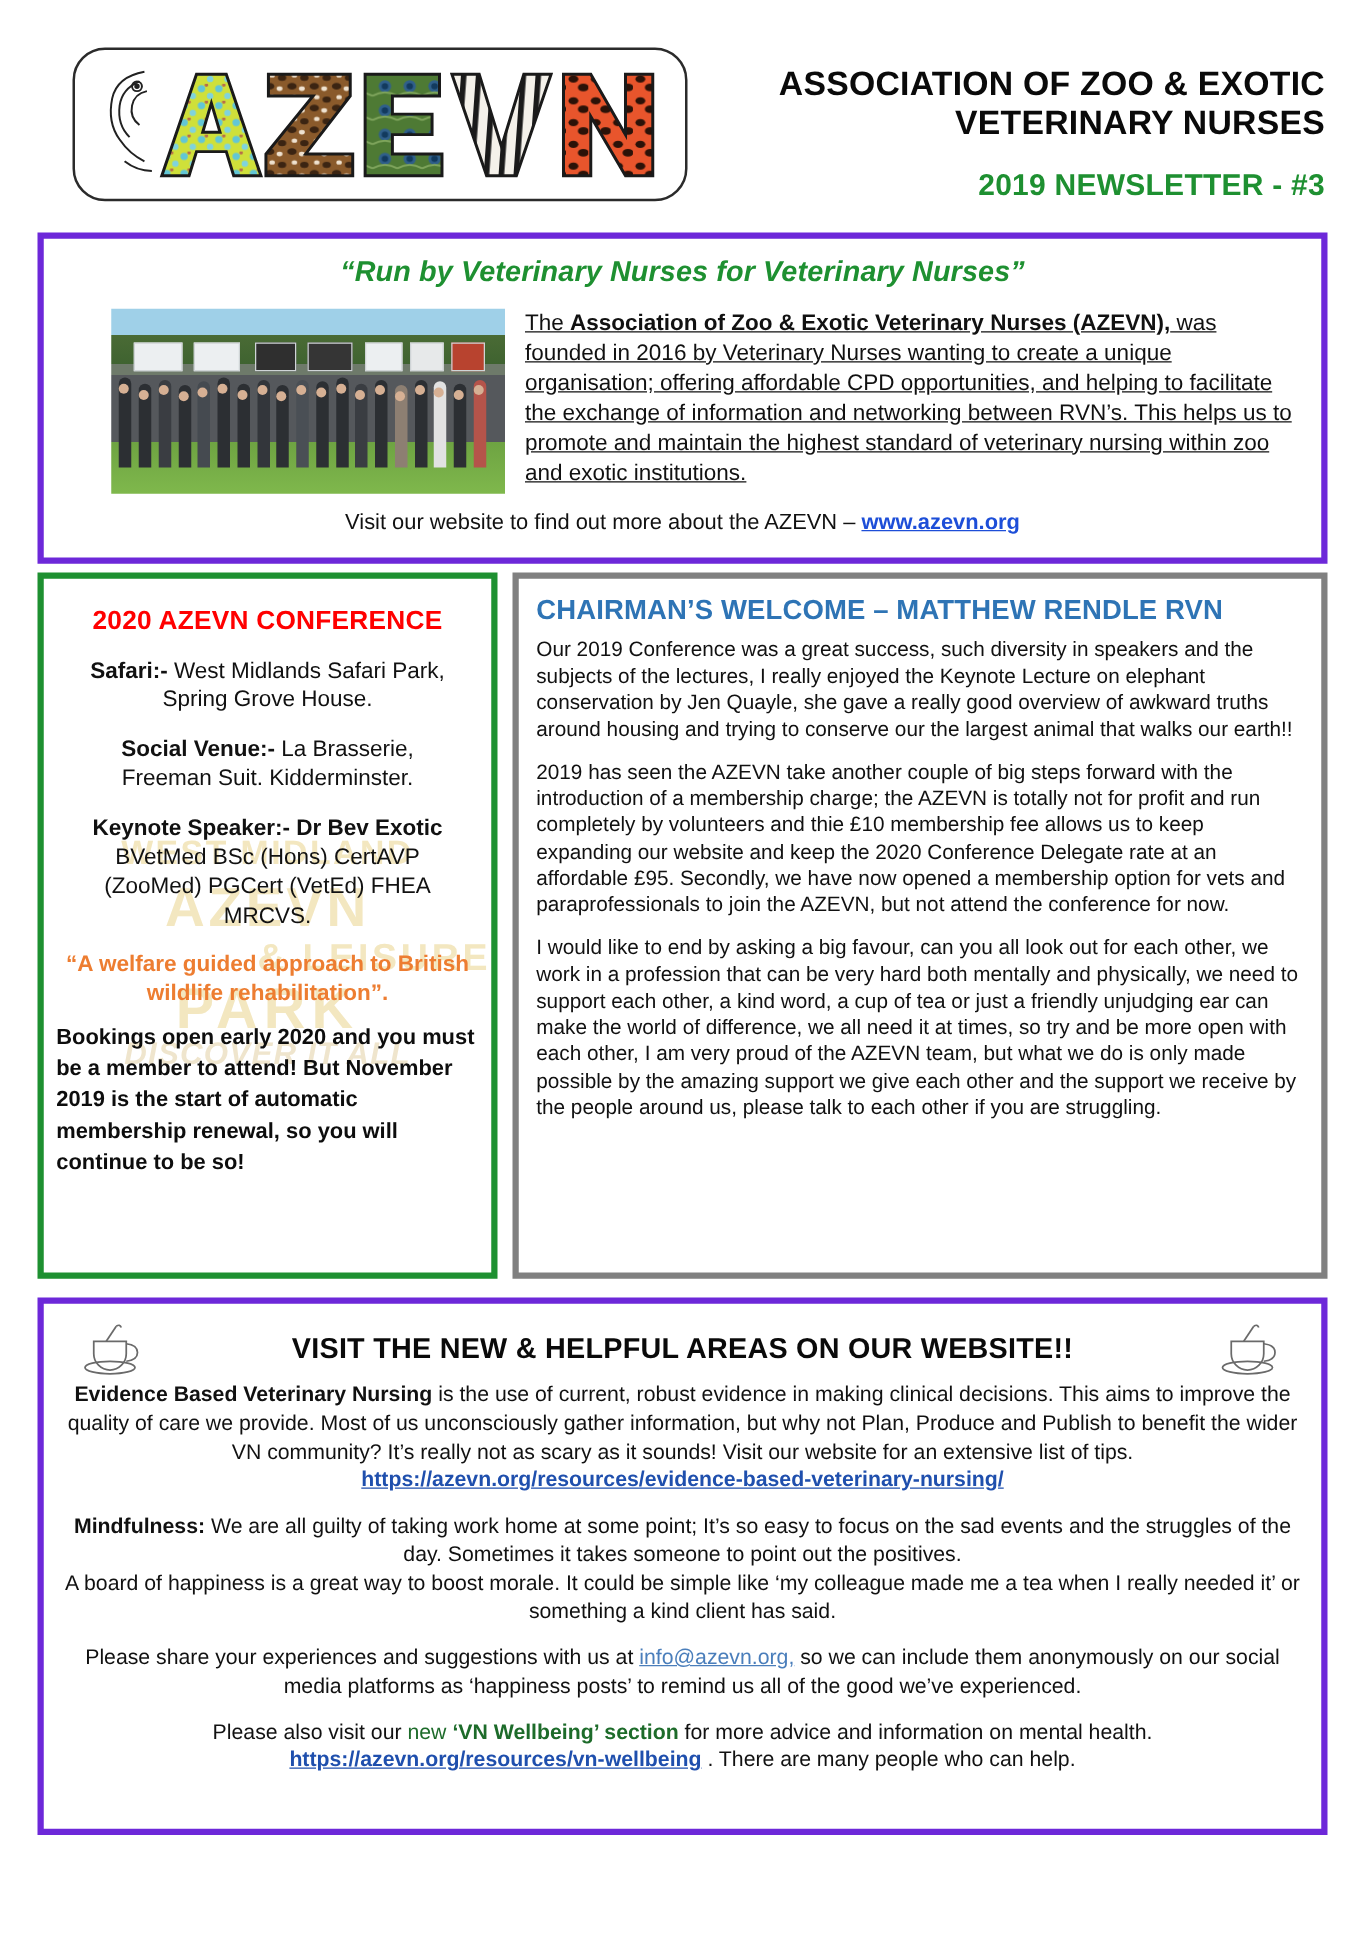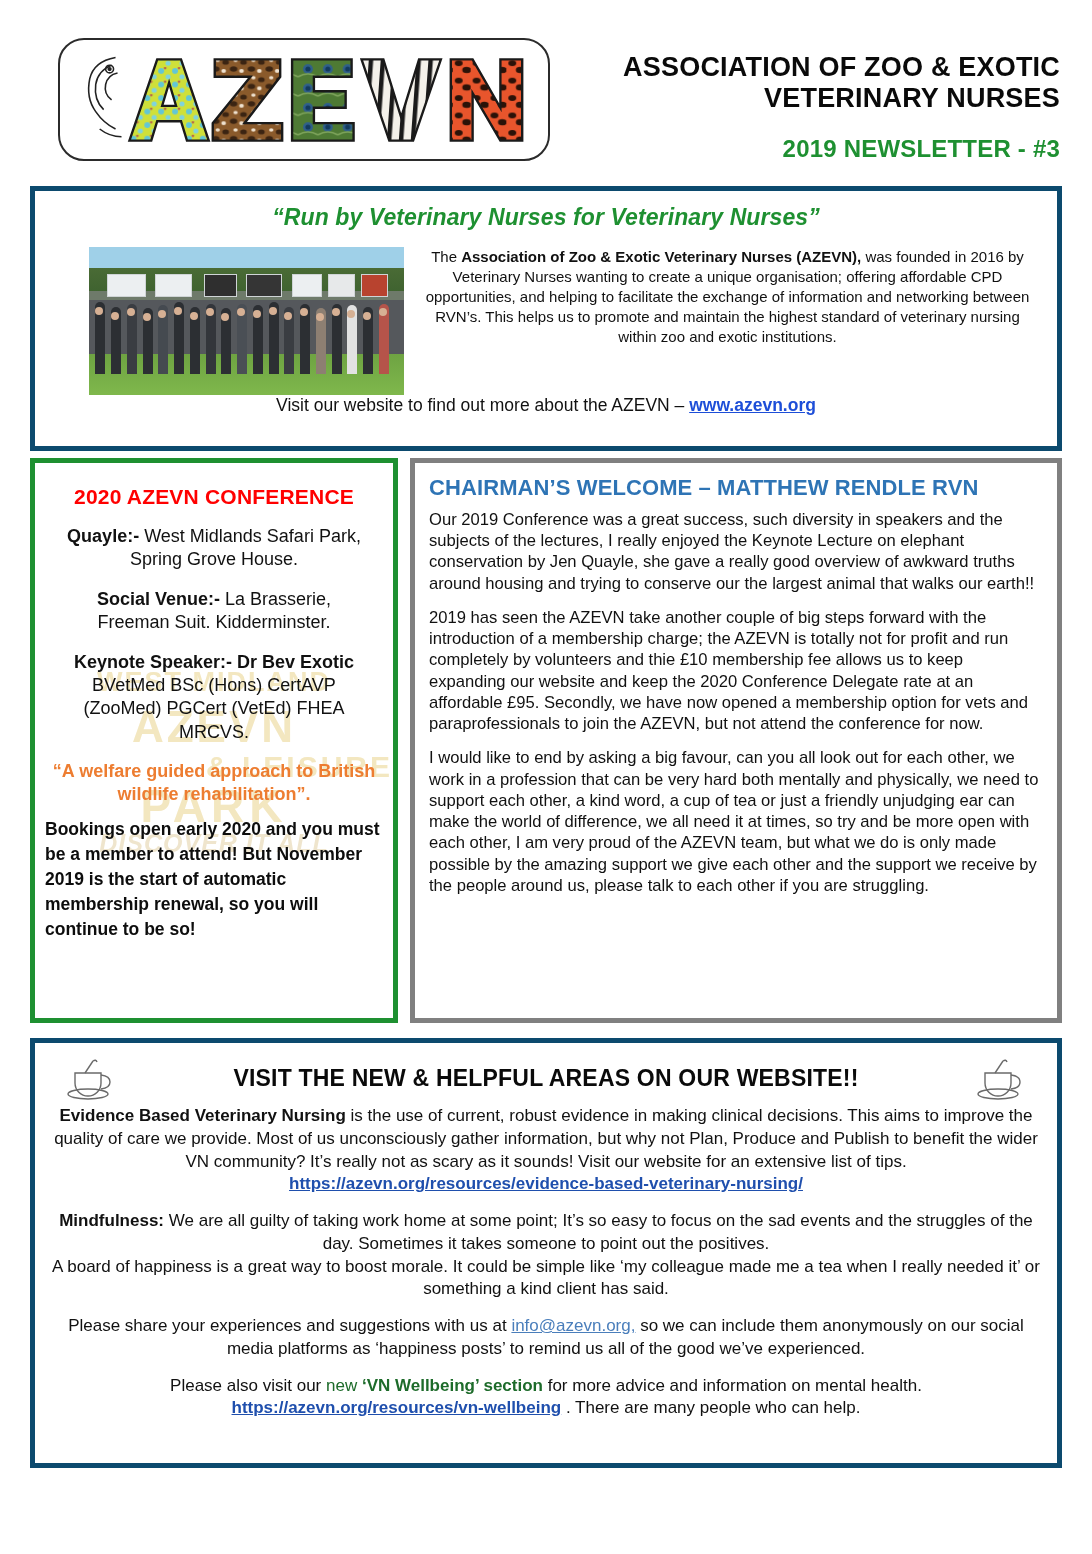--- a/index.html
+++ b/index.html
@@ -26,21 +26,21 @@
     font-size:27px; font-weight:bold; line-height:1.16; letter-spacing:.2px;
     color:#0a0a0a; font-family:"Liberation Sans", sans-serif;
   }
   .title-sub {
     margin-top:20px; font-size:24px; font-weight:bold; color:#1e9031;
     letter-spacing:.2px;
   }
 
   
   .box { position:absolute; background:#fff; }
-  .box.orange { border:5px solid #0c4a6e; }
+  .box.orange { border:5px solid #6d28d9; }
   .box.green  { border:5px solid #1e9031; }
   .box.gray   { border:5px solid #808080; }
 
   
   #intro-box { left:30px; top:186px; width:1032px; height:265px; }
   .intro-quote {
     text-align:center; color:#1e9031; font-weight:bold; font-style:italic;
     font-size:23px; margin-top:13px; letter-spacing:.1px;
   }
   .intro-body { position:relative; margin-top:14px; padding:0 22px; }
@@ -50,22 +50,22 @@
     background:linear-gradient(#9fd0e8 0%, #9fd0e8 14%, #4a6b35 14%, #3f6330 30%, #6e7a6a 30%, #6e7a6a 36%, #55585c 36%, #55585c 72%, #6ea342 72%, #7fb84c 100%);
   }
   .photo .banners { position:absolute; left:6px; top:18%; width:96%; height:16%; }
   .photo .banner { position:absolute; top:0; height:100%; background:#eceff1; border:1px solid #cfd4d6; }
   .photo .crowd { position:absolute; left:0; top:33%; width:100%; height:53%; }
   .photo .p {
     position:absolute; bottom:0; width:10px; background:#2c2f33; border-radius:5px 5px 0 0;
   }
   .photo .head { position:absolute; width:8px; height:8px; border-radius:50%; background:#d6b094; }
   .intro-text {
-    font-size:15px; line-height:1.33; text-align:center; color:#111;
-    overflow:hidden; padding-top:2px;
+    font-size:18px; line-height:1.33; text-align:left; color:#111;
+    overflow:hidden; padding-top:2px;text-decoration:underline;
   }
   .intro-text b { font-weight:bold; }
   .intro-visit {
     clear:both; text-align:center; font-size:17.5px; margin-top:16px; color:#111;
   }
   a.link-blue { color:#1d4ed8; font-weight:bold; text-decoration:underline; }
 
   
   #conf-box { left:30px; top:458px; width:368px; height:565px; overflow:hidden; }
   .watermark {
@@ -271,21 +271,21 @@
       <div class="wm3">&amp; LEISURE</div>
       <div class="wm4">PARK</div>
       <div class="wm5">DISCOVER IT ALL</div>
     </div>
 
     <div class="conf-content">
       <div class="conf-title">2020 AZEVN CONFERENCE</div>
 
 
       <div class="conf-line">
-        <b>Quayle:-</b><span> West Midlands Safari Park,</span><br>
+        <b>Safari:-</b><span> West Midlands Safari Park,</span><br>
         <span>Spring Grove House.</span>
       </div>
 
       <div class="conf-line">
         <b>Social Venue:-</b><span> La Brasserie,</span><br>
         <span>Freeman Suit. Kidderminster.</span>
       </div>
 
       <div class="conf-line">
         <b>Keynote Speaker:- Dr Bev Exotic</b><br>

